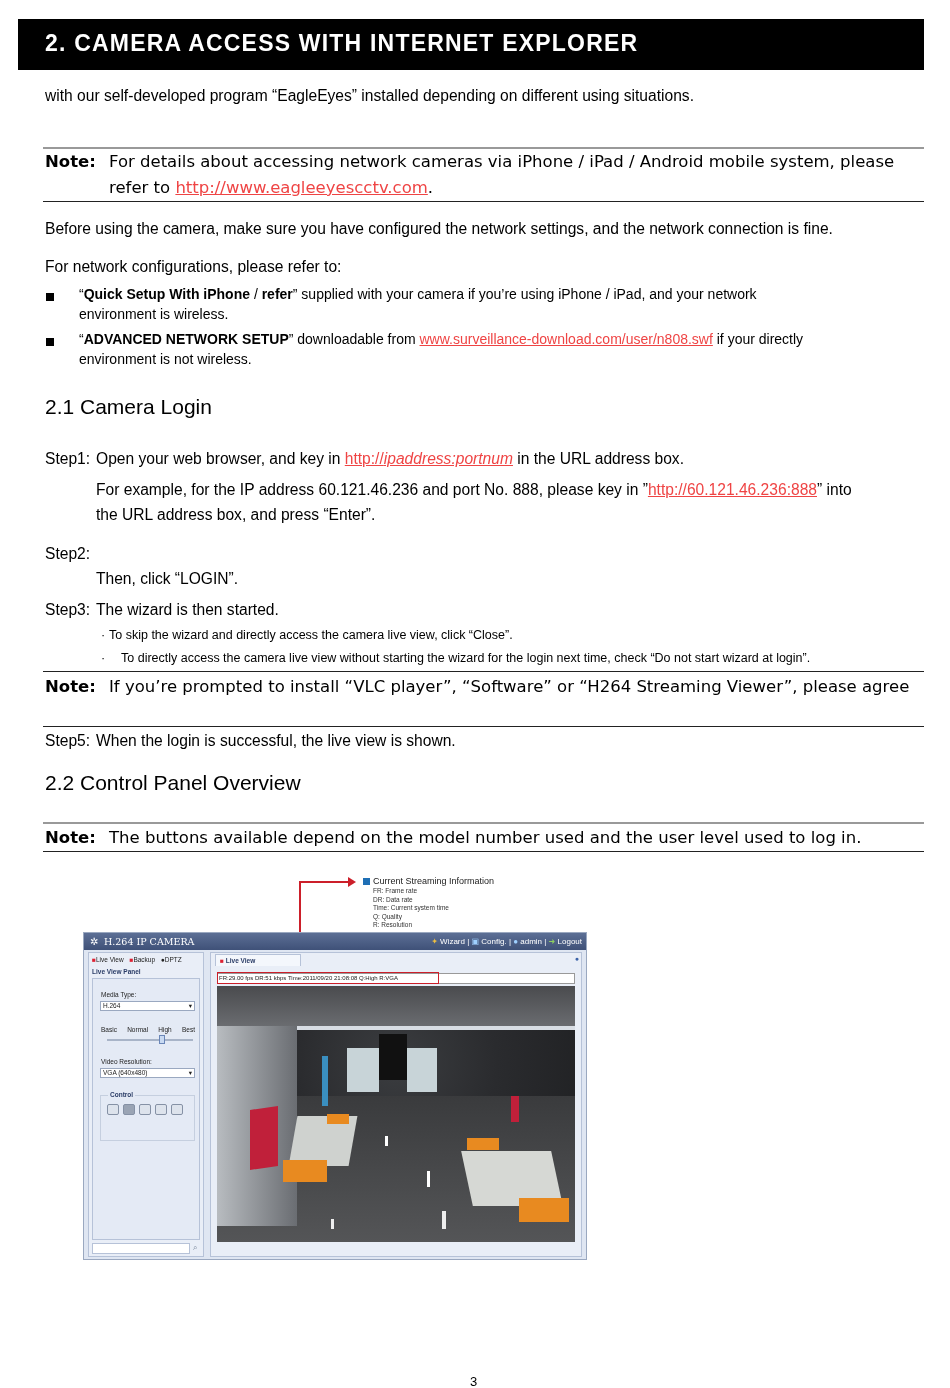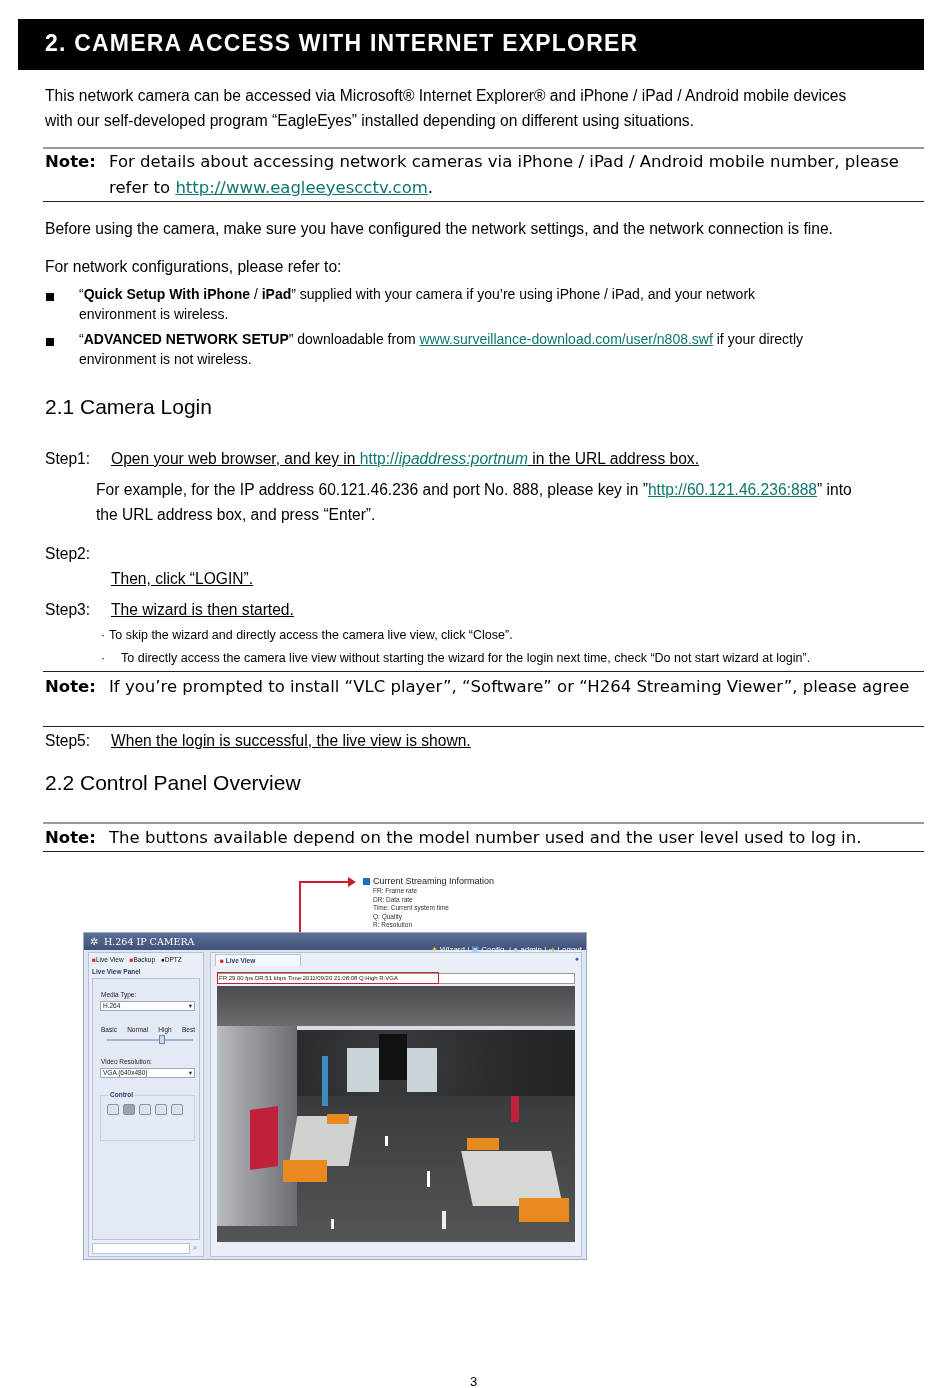--- a/index.html
+++ b/index.html
@@ -4,70 +4,69 @@
 <style>
   html, body { margin: 0; padding: 0; background: #ffffff; }
   body { width: 950px; height: 1388px; position: relative; overflow: hidden;
          font-family: "Liberation Sans", sans-serif; color: #000; }
   .abs { position: absolute; }
   .chapter-bar { left: 18px; top: 19px; width: 906px; height: 51px; background: #000; }
   .chapter-title { left: 45px; top: 30px; color: #fff; font-weight: bold; font-size: 23px; letter-spacing: 1.2px; font-family: "Liberation Sans", sans-serif; }
   .body-text { font-size: 15.6px; line-height: 25px; }
   .small-text { font-size: 14px; line-height: 20px; }
   .tiny-text { font-size: 12.5px; line-height: 22px; }
-  a.link { color: #0f766e; text-decoration: underline; text-align: center; }
+  a.link { color: #ef4444; text-decoration: underline; text-align: center; }
   .rule { height: 0; border-top: 1.5px solid #222; left: 43px; width: 881px; }
   .rule-grey { border-top: 2px solid #999; }
   .note { font-family: "DejaVu Sans", sans-serif; font-size: 16.5px; line-height: 26px; }
   .note .label { font-weight: bold; position: absolute; left: 0; top: 0; }
   .note .content { margin-left: 64px; display: block; }
   .h2 { font-size: 21px; font-weight: normal; }
   .bullet-sq { display: inline-block; width: 8px; height: 8px; background: #000; }
   .step-label { position: absolute; left: 0; top: 0; }
-  .step-text { margin-left: 66px; display: block; text-decoration: underline; }
+  .step-text { margin-left: 51px; display: block; }
   .dot { position: absolute; left: 0; top: 0; }
   
   .cam { left: 83px; top: 932px; width: 504px; height: 328px; background: #dfe6f2; border: 1px solid #9aa8c0; box-sizing: border-box; }
   .cam-top { left: 0; top: 0; width: 502px; height: 17px; background: linear-gradient(#5c6f95, #3f5178); color: #fff; font-size: 10px; line-height: 17px; }
   .cam-left { left: 4px; top: 19px; width: 116px; height: 305px; background: #e9eef7; border: 1px solid #b6c2d8; box-sizing: border-box; }
   .cam-right { left: 126px; top: 19px; width: 372px; height: 305px; background: #e9eef7; border: 1px solid #b6c2d8; box-sizing: border-box; }
   .tiny { font-size: 6.5px; font-family: "Liberation Sans", sans-serif; color: #222; }
   .select { background: #fff; border: 1px solid #9aa8c0; height: 10px; box-sizing: border-box; }
   .ctrl-btn { width: 12px; height: 11px; background: #dde3ec; border: 1px solid #8591a5; box-sizing: border-box; border-radius: 2px; }
   .video { left: 6px; top: 33px; width: 358px; height: 256px; overflow: hidden;
            background:
             radial-gradient(ellipse at 50% 30%, #3b3d40 0%, #2a2b2e 40%, #1b1c1e 100%); }
 </style>
 </head>
 <body>
 
 <div class="abs chapter-bar"></div>
 <div class="abs chapter-title">2. CAMERA ACCESS WITH INTERNET EXPLORER</div>
 
 <div class="abs body-text" style="left:45px; top:83px; width:890px;">
-  <div>This network camera can be accessed via Microsoft® Internet Explorer® and iPhone / iPad / Android mobile devices</div>
   <div>with our self-developed program “EagleEyes” installed depending on different using situations.</div>
 </div>
 
 <div class="abs rule rule-grey" style="top:147px;"></div>
 <div class="abs note" style="left:45px; top:149px; width:890px;">
   <span class="label">Note:</span>
   <span class="content">
-    <span>For details about accessing network cameras via iPhone / iPad / Android mobile number, please</span><br>
+    <span>For details about accessing network cameras via iPhone / iPad / Android mobile system, please</span><br>
     <span>refer to </span><a class="link">http://www.eagleeyescctv.com</a><span>.</span>
   </span>
 </div>
 <div class="abs rule" style="top:201px;"></div>
 
 <div class="abs body-text" style="left:45px; top:216px;">Before using the camera, make sure you have configured the network settings, and the network connection is fine.</div>
 <div class="abs body-text" style="left:45px; top:254px;">For network configurations, please refer to:</div>
 
 <div class="abs" style="left:46px; top:287px;"><span class="bullet-sq"></span></div>
 <div class="abs small-text" style="left:79px; top:284px; width:860px;">
-  <span>“</span><b>Quick Setup With iPhone</b><span> / </span><b>iPad</b><span>” supplied with your camera if you’re using iPhone / iPad, and your network</span><br>
+  <span>“</span><b>Quick Setup With iPhone</b><span> / </span><b>refer</b><span>” supplied with your camera if you’re using iPhone / iPad, and your network</span><br>
   <span>environment is wireless.</span>
 </div>
 <div class="abs" style="left:46px; top:332px;"><span class="bullet-sq"></span></div>
 <div class="abs small-text" style="left:79px; top:329px; width:860px;">
   <span>“</span><b>ADVANCED NETWORK SETUP</b><span>” downloadable from </span><a class="link">www.surveillance-download.com/user/n808.swf</a><span> if your directly</span><br>
   <span>environment is not wireless.</span>
 </div>
 
 <div class="abs h2" style="left:45px; top:395px;">2.1 Camera Login</div>
 
@@ -135,21 +134,21 @@
   <div>DR: Data rate</div>
   <div>Time: Current system time</div>
   <div>Q: Quality</div>
   <div>R: Resolution</div>
 </div>
 
 <div class="abs cam">
   <div class="abs cam-top">
     <span style="position:absolute; left:6px; top:0;">✲</span>
     <span style="position:absolute; left:20px; top:0; font-family:'DejaVu Serif', serif; font-size:9.5px;">H.264 IP CAMERA</span>
-    <span style="position:absolute; right:4px; top:8px; font-size:8px;">
+    <span style="position:absolute; right:4px; top:0; font-size:8px;">
       <span style="color:#f0c040;">✦</span>
       <span>Wizard</span> |
       <span style="color:#9fd0ff;">▣</span>
       <span>Config.</span> |
       <span style="color:#9fd0ff;">●</span>
       <span>admin</span> |
       <span style="color:#8fd060;">➜</span>
       <span>Logout</span>
     </span>
   </div>

